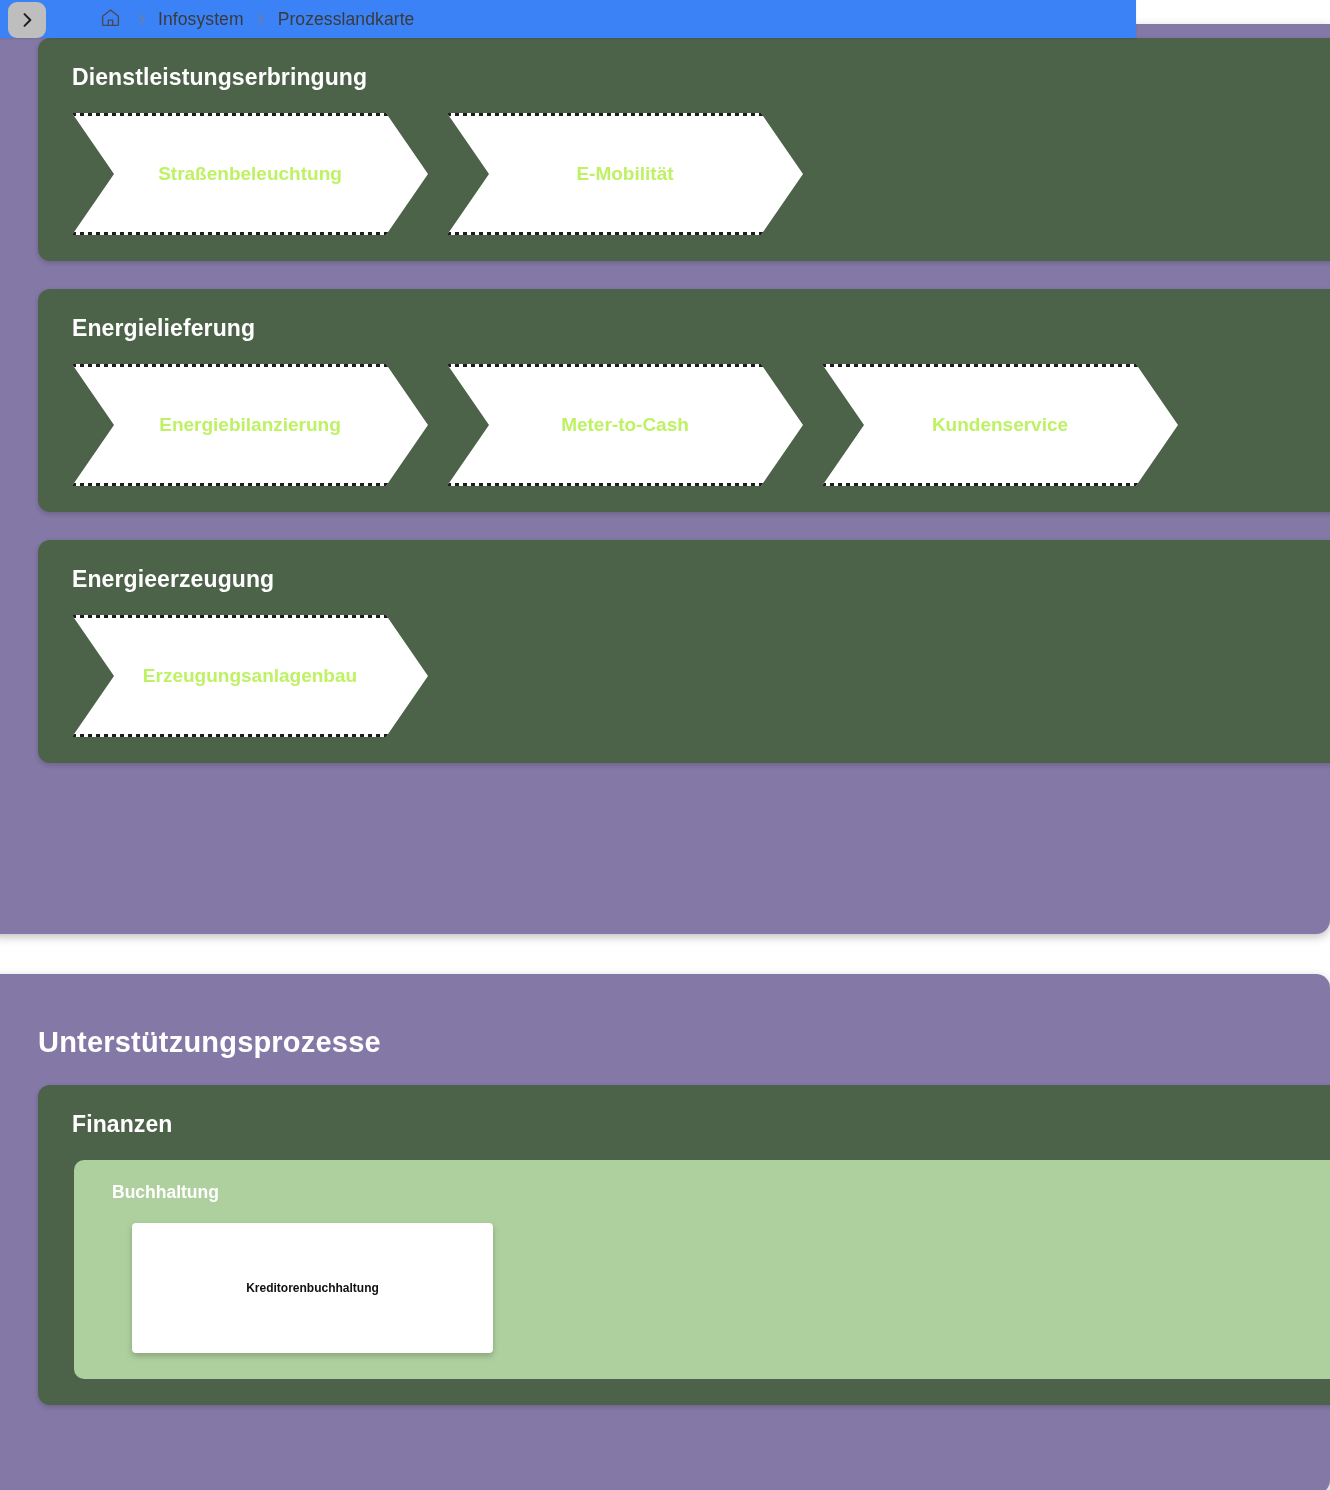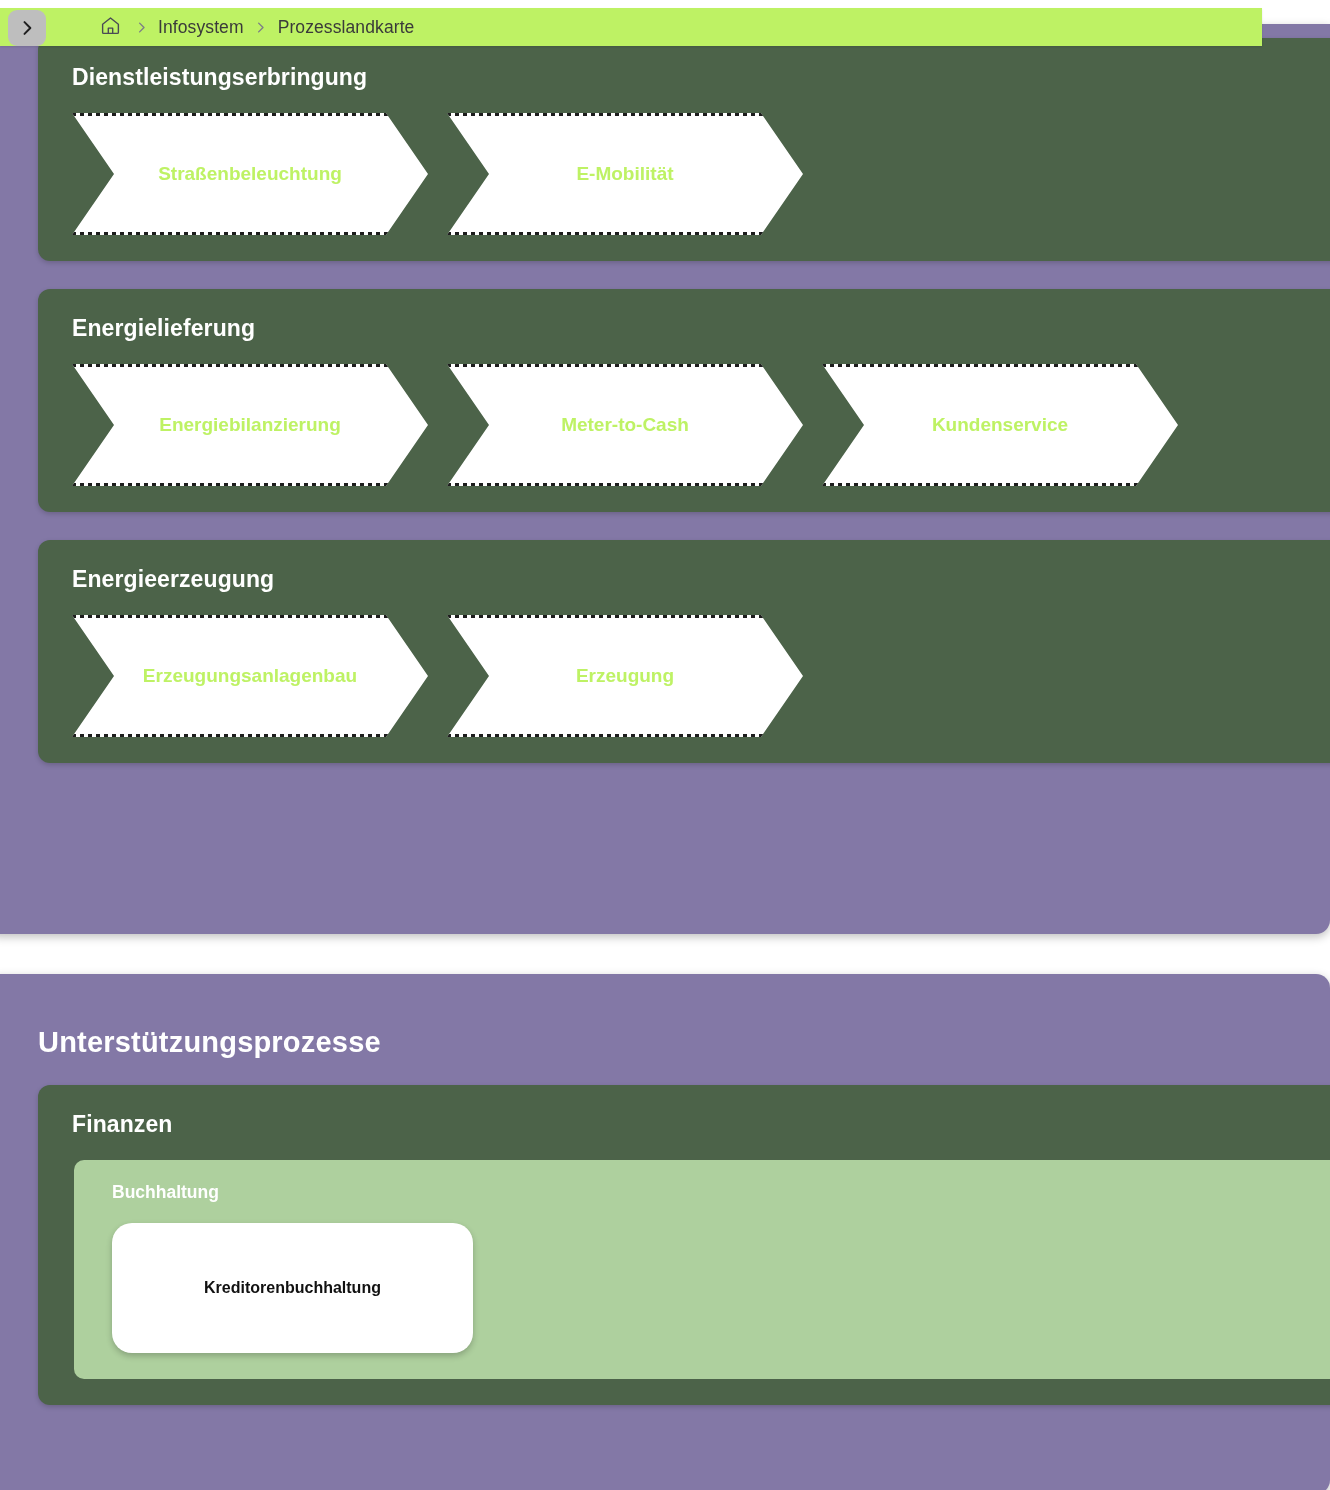--- a/index.html
+++ b/index.html
@@ -8,24 +8,24 @@
     width: 1330px;
     height: 1490px;
     overflow: hidden;
     background: #ffffff;
     font-family: "Liberation Sans", sans-serif;
   }
 
   
   .breadcrumb-bar {
     position: absolute;
-    top: 8px; left: 0;
-    width: 1262px;
+    top: 0; left: 0;
+    width: 1136px;
     height: 38px;
-    background: #bef264;
+    background: #3b82f6;
     display: flex;
     align-items: center;
     z-index: 40;
     box-shadow: 0 1px 2px rgba(0,0,0,0.10);
   }
   .sidebar-toggle {
     position: absolute;
     top: 2px;
     left: 8px;
     width: 38px;
@@ -183,33 +183,34 @@
     padding-left: 38px;
     margin-bottom: 20px;
   }
   .card-row {
     display: flex;
     gap: 14px;
     padding-left: 38px;
   }
   .proc-card {
     background: #ffffff;
-    border-radius: 20px;
+    border-radius: 4px;
     width: 361px;
     height: 130px;
     flex: 0 0 auto;
     display: flex;
     align-items: center;
     justify-content: center;
-    font-size: 16px;
+    font-size: 12px;
     font-weight: bold;
     color: #111111;
     box-shadow: 0 3px 6px rgba(0,0,0,0.22);
     cursor: pointer;
     white-space: nowrap;
+    margin-left: 20px;
   }
 </style>
 </head>
 <body>
 
 <div class="breadcrumb-bar">
   <div class="sidebar-toggle">
     <span>
       <svg width="20" height="20" viewBox="0 0 24 24" fill="none" stroke="#1f1f1f" stroke-width="2.4" stroke-linecap="round" stroke-linejoin="round">
         <polyline points="9 5 16 12 9 19"></polyline>
@@ -281,24 +282,20 @@
       </div>
     </div>
 
     <div class="group">
       <div class="group-title">Energieerzeugung</div>
       <div class="chev-row">
         <div class="chevron">
           <div class="chev-shape"></div>
           <div class="chev-label">Erzeugungsanlagenbau</div>
         </div>
-        <div class="chevron">
-          <div class="chev-shape"></div>
-          <div class="chev-label">Erzeugung</div>
-        </div>
       </div>
     </div>
 
   </div>
 
   <div class="panel-gap"></div>
 
   <div class="panel bottom">
     <div class="panel-title">Unterstützungsprozesse</div>
 

